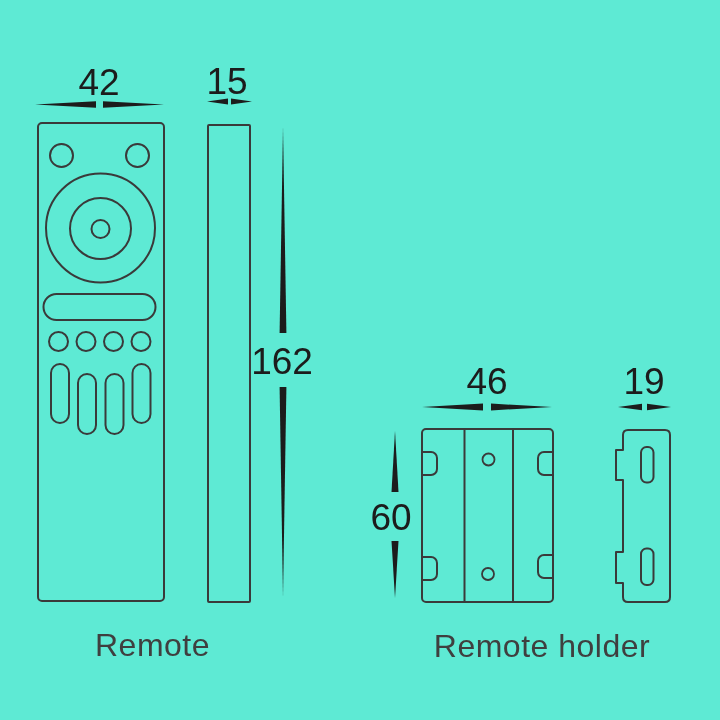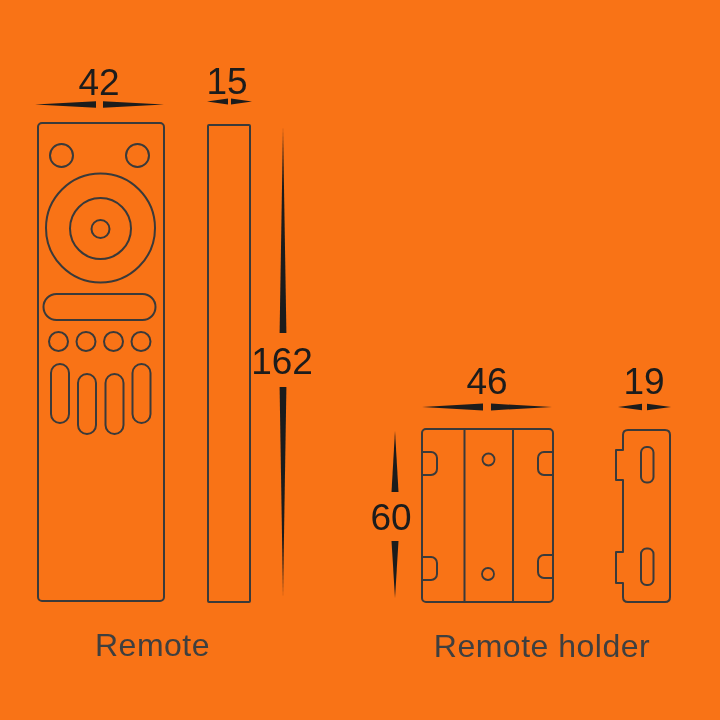--- a/index.html
+++ b/index.html
@@ -4,21 +4,21 @@
 <style>
   html, body {
     margin: 0;
     padding: 0;
     background: #ffffff;
   }
   .canvas {
     position: relative;
     width: 720px;
     height: 720px;
-    background: #f97316;
+    background: #5eead4;
     overflow: hidden;
   }
   svg { display: block; }
   .outline {
     fill: none;
     stroke: #3a3a3a;
     stroke-width: 2;
     stroke-linejoin: round;
     stroke-linecap: round;
   }

